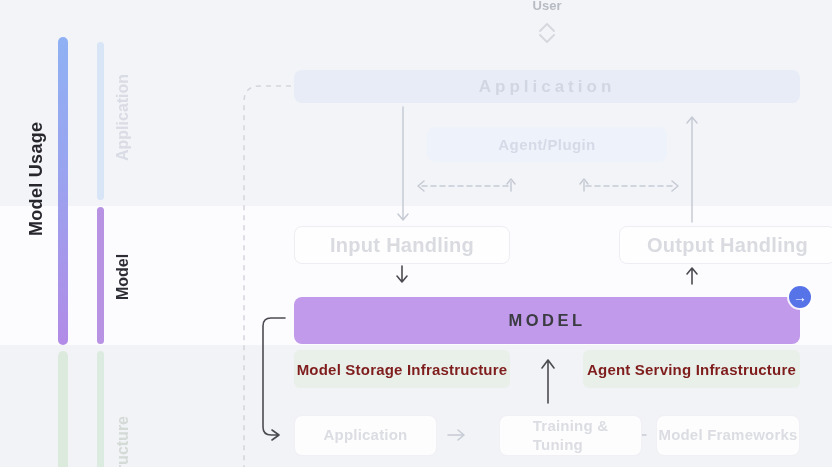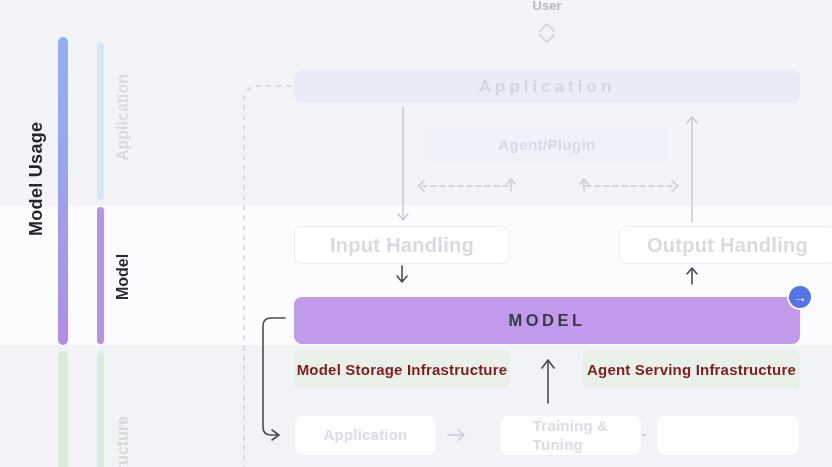--- a/index.html
+++ b/index.html
@@ -125,20 +125,21 @@
   <div class="dbox box-green box-serving">Agent Serving Infrastructure</div>
   <div class="dbox box-bottom box-eval">Application</div>
   <div class="dbox box-bottom box-training">
     <div>
       <div>Training &amp;</div>
       <div>Tuning</div>
     </div>
   </div>
   <div class="dbox box-bottom box-frameworks">
     <div>
+      <div>Model Frameworks</div>
     </div>
   </div>
 
   <div class="model-action">
     <span>→</span>
   </div>
 
 </div>
 
 </body></html>

